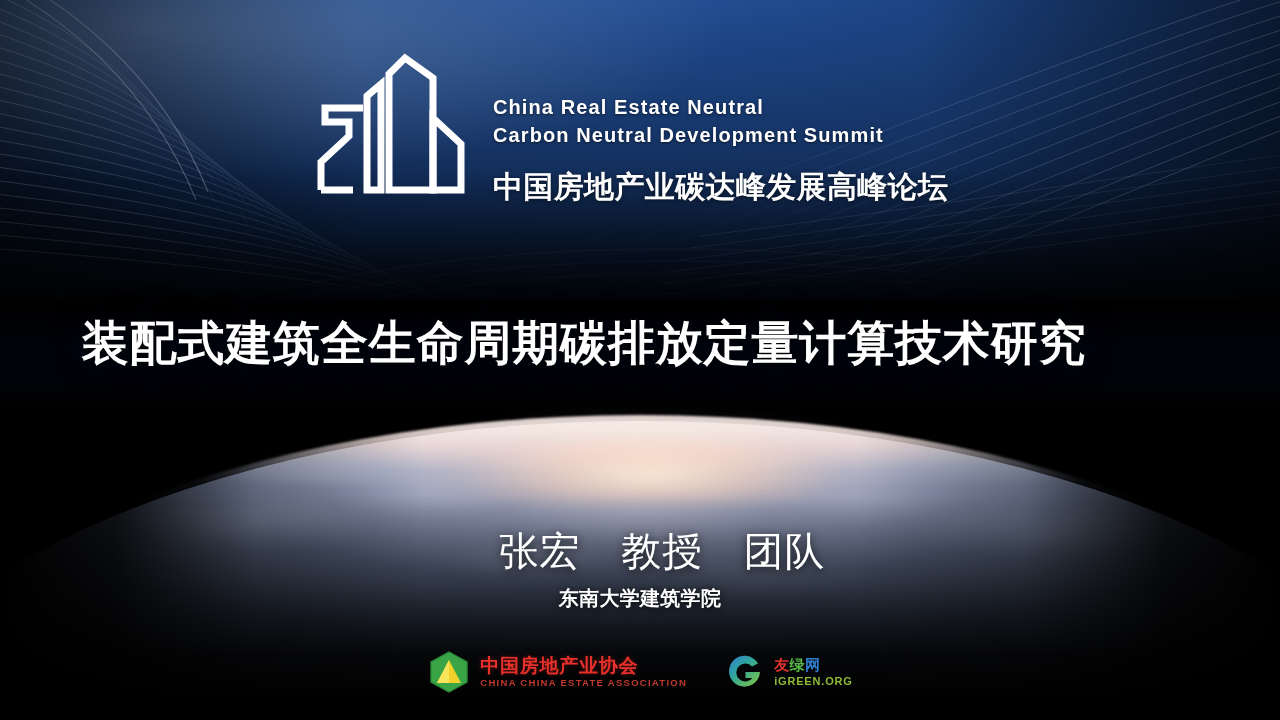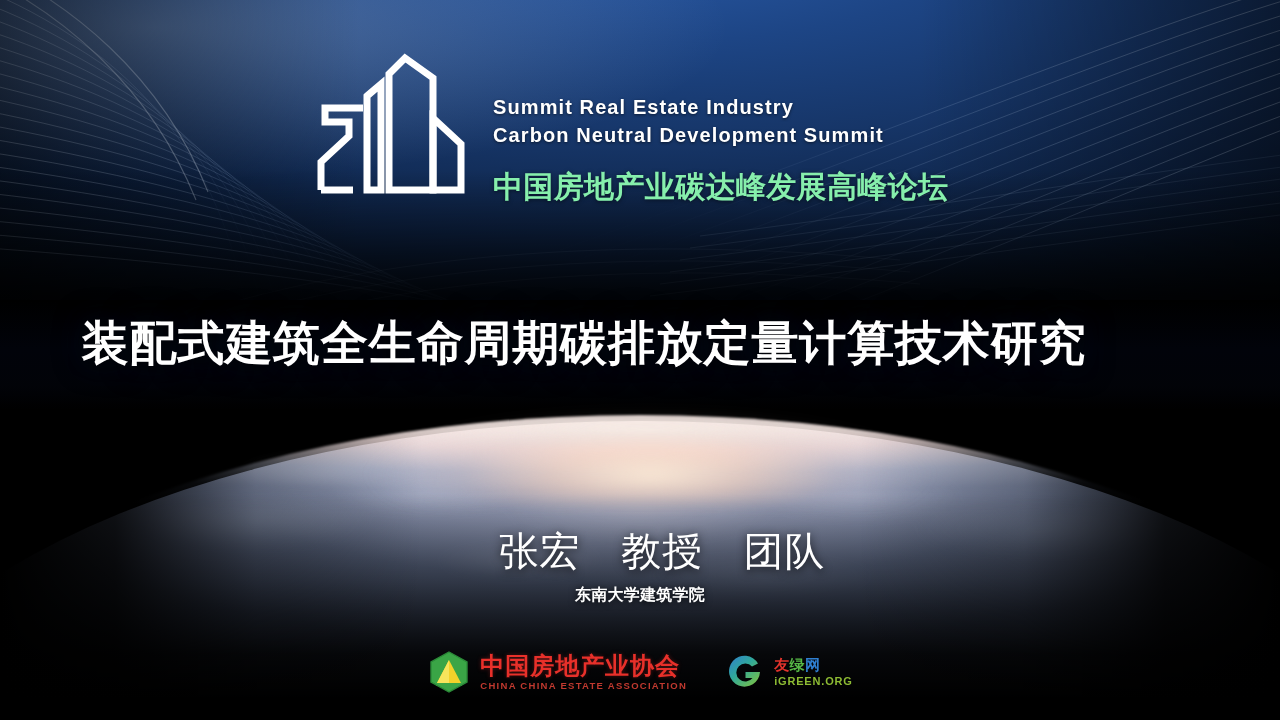--- a/index.html
+++ b/index.html
@@ -99,21 +99,21 @@
   }
   .logo-mark { width:172px; height:180px; flex:none; }
   .logo-mark svg { display:block; }
   .logo-text { padding-top:54px; }
   .logo-en {
     color:#fff; font-weight:700; letter-spacing:.055em;
     font-size:20px; line-height:1.38; white-space:nowrap;
     text-shadow:0 1px 3px rgba(0,0,0,.55);
   }
   .logo-cn {
-    color:#86efac; font-weight:700; font-size:30px;
+    color:#ffffff; font-weight:700; font-size:30px;
     letter-spacing:.012em; white-space:nowrap; margin-top:18px;
     text-shadow:0 1px 4px rgba(0,0,0,.55);
   }
 
   
   .main-title {
     position:absolute; left:0; top:312px; width:1168px;
     text-align:center;
     color:#fff; font-weight:700; font-size:47px;
     letter-spacing:.018em; white-space:nowrap;
@@ -122,32 +122,32 @@
 
   
   .presenter { position:absolute; left:0; top:524px; width:1280px; text-align:center; }
   .presenter-name {
     color:#fff; font-size:40px; font-weight:400; letter-spacing:.02em;
     text-shadow:0 2px 10px rgba(0,0,0,.85);
     white-space:pre;
     padding-left:44px;
   }
   .presenter-aff {
-    color:#fff; font-size:16px; font-weight:700; letter-spacing:.015em;
+    color:#fff; font-size:20px; font-weight:700; letter-spacing:.015em;
     margin-top:6px; text-shadow:0 1px 7px rgba(0,0,0,.9);
   }
   .presenter-aff + .presenter-aff { margin-top:3px; }
 
   
   .footer { position:absolute; left:0; top:648px; width:1280px; height:48px;
             display:flex; justify-content:center; align-items:center; gap:38px; }
   .flogo { display:flex; align-items:center; gap:9px; }
   .flogo-mark { flex:none; display:block; }
   .crea-txt { line-height:1; }
-  .crea-cn { color:#e8302a; font-size:24px; font-weight:700; letter-spacing:.04em;
+  .crea-cn { color:#e8302a; font-size:19px; font-weight:700; letter-spacing:.04em;
              text-shadow:0 0 4px rgba(232,48,42,.35); }
   .crea-en { color:#c0392f; font-size:9.5px; font-weight:700; letter-spacing:.135em;
              margin-top:3px; }
   .ig-txt { line-height:1; }
   .ig-cn { font-size:15px; font-weight:700; letter-spacing:.03em; }
   .ig-cn .c1 { color:#e0332c; }
   .ig-cn .c2 { color:#57b947; }
   .ig-cn .c3 { color:#2f7fd0; }
   .ig-en { color:#8dbb33; font-size:11px; font-weight:700; letter-spacing:.075em; margin-top:4px; }
 </style>
@@ -261,21 +261,21 @@
           <path d="M128,84 L156,110 L156,156 L128,156 Z"></path>
 
           <path d="M62,62 L76,50 L76,156 L62,156 Z"></path>
 
           <path d="M16,156 L16,128 L44,102 L44,88 L20,88 L20,74 L58,74"></path>
           <path d="M16,156 L48,156"></path>
         </g>
       </svg>
     </div>
     <div class="logo-text">
-      <div class="logo-en">Summit Real Estate Industry</div>
+      <div class="logo-en">China Real Estate Neutral</div>
       <div class="logo-en">Carbon Neutral Development Summit</div>
       <div class="logo-cn">中国房地产业碳达峰发展高峰论坛</div>
     </div>
   </div>
 
   <div class="main-title">装配式建筑全生命周期碳排放定量计算技术研究</div>
 
   <div class="presenter">
     <div class="presenter-name">张宏　教授　团队</div>
     <div class="presenter-aff">东南大学建筑学院</div>

